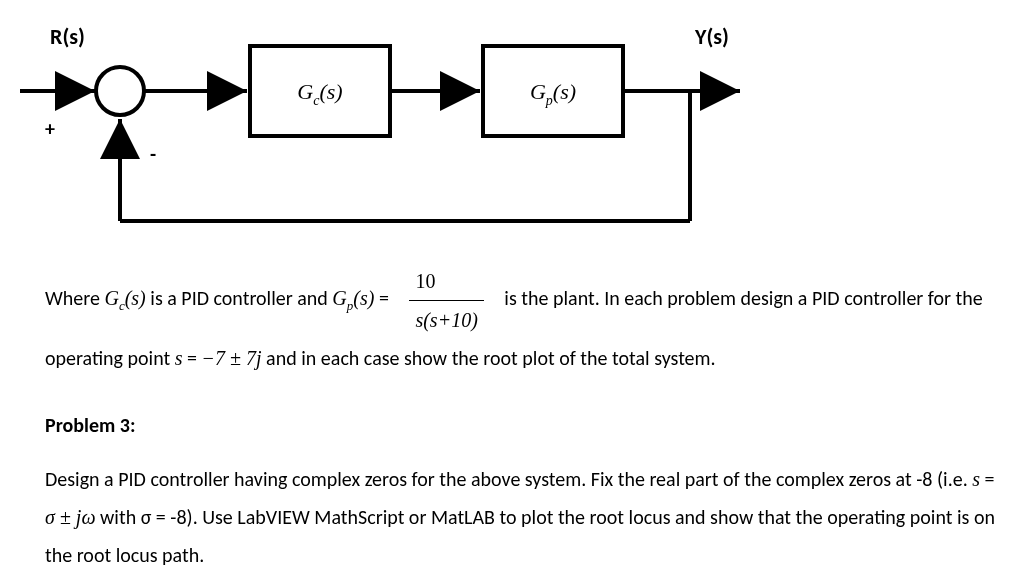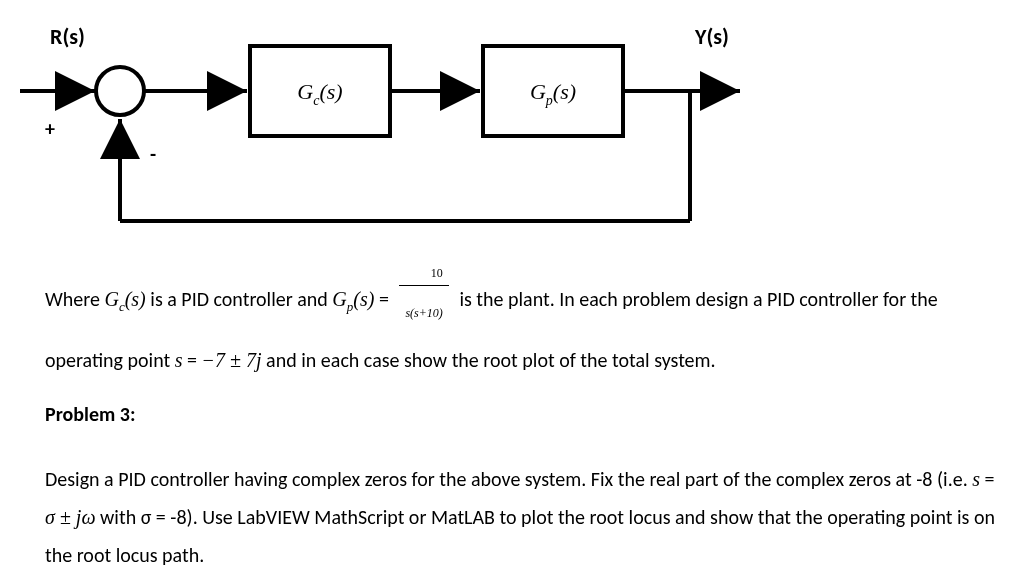--- a/index.html
+++ b/index.html
@@ -37,33 +37,33 @@
     }
     .textblock {
       position: absolute;
       left: 45px;
       width: 950px;
       font-size: 20px;
       line-height: 1.9;
       font-family: Calibri, Arial, sans-serif;
     }
     .para1 { top: 262px; }
-    .heading { top: 395px; font-weight: 700; }
+    .heading { top: 406px; font-weight: 700; }
     .para2 { top: 460px; }
     .math-i { font-family: "Times New Roman", serif; font-style: italic; }
     .frac {
       display: inline-block;
       vertical-align: middle;
-      text-align: right;
+      text-align: left;
       font-family: "Times New Roman", serif;
-      font-size: 12px;
-      margin: 0 6px;
+      font-size: 20px;
+      margin: 0 16px;
     }
     .frac .num { display: block; padding: 0 6px; }
-    .frac .den { display: block; border-top: 1.5px solid #000; padding: 16px 6px; }
+    .frac .den { display: block; border-top: 1.5px solid #000; padding: 0 6px; }
     .subm { font-size: 13px; vertical-align: sub; font-style: italic; }
     .pm { font-family: Liberation Serif, serif; }
   </style>
 </head>
 <body>
 
 <div class="diagram">
   <svg viewBox="0 0 750 230">
     <defs>
       <marker id="arrow" markerWidth="12" markerHeight="12" refX="10" refY="5" orient="auto">

